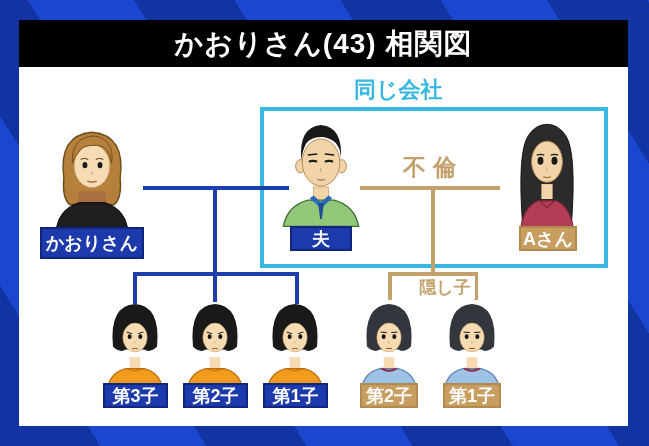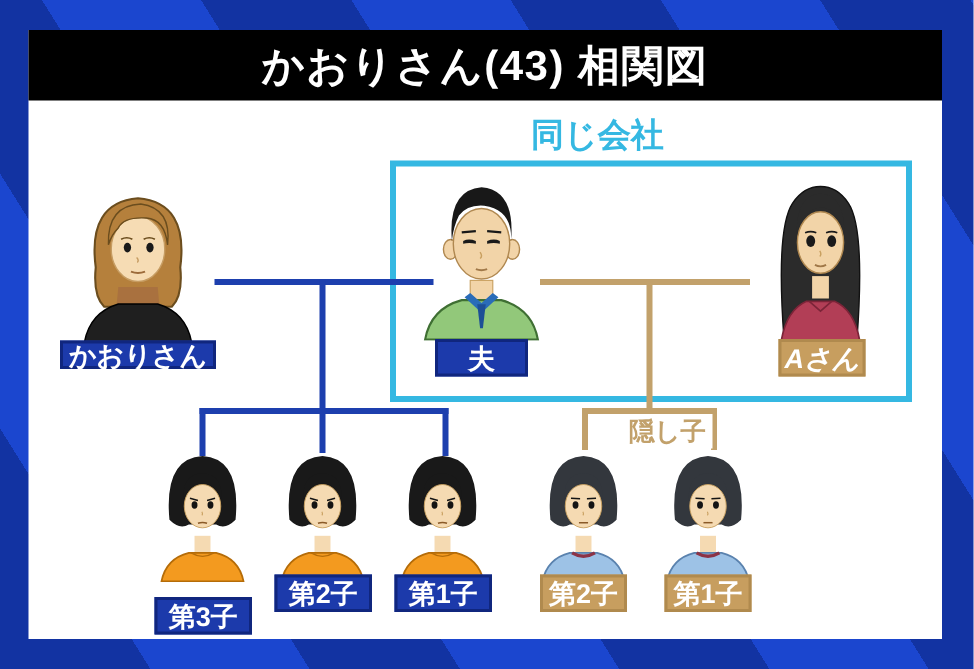--- a/index.html
+++ b/index.html
@@ -80,38 +80,39 @@
     <div class="line line-blue" style="left:114px; top:252px; width:166px; height:4px;"></div>
     <div class="line line-blue" style="left:114px; top:252px; width:4px; height:32px;"></div>
     <div class="line line-blue" style="left:276px; top:252px; width:4px; height:32px;"></div>
 
     <div class="line line-tan" style="left:341px; top:166px; width:140px; height:4px;"></div>
     <div class="line line-tan" style="left:412px; top:166px; width:4px; height:90px;"></div>
     <div class="line line-tan" style="left:369px; top:252px; width:90px; height:4px;"></div>
     <div class="line line-tan" style="left:369px; top:252px; width:4px; height:28px;"></div>
     <div class="line line-tan" style="left:455px; top:252px; width:4px; height:28px;"></div>
 
+    <div class="rel-label affair-label">不倫</div>
     <div class="rel-label hidden-label">隠し子</div>
 
     <div class="figure" style="left:26px; top:100px; width:94px; height:108px;">
       <svg viewBox="0 0 100 115">
         <path d="M20,62 Q14,16 50,13 Q86,16 80,62 Q82,82 74,90 L26,90 Q18,82 20,62 Z" fill="#b5803c" stroke="#6b4d1e" stroke-width="1.5"></path>
         <path d="M36,76 L64,76 L66,98 L34,98 Z" fill="#a9713f"></path>
         <path d="M12,115 Q16,94 36,88 L64,88 Q84,94 88,115 Z" fill="#1f1f1f" stroke="#000" stroke-width="1"></path>
         <ellipse cx="50" cy="49" rx="19" ry="23" fill="#f6dcb4" stroke="#c69c62" stroke-width="1"></ellipse>
         <path d="M29,46 Q28,18 52,17 Q74,20 71,46 Q69,28 56,27 Q40,26 36,34 Q31,39 29,46 Z" fill="#b5803c" stroke="#6b4d1e" stroke-width="1"></path>
         <ellipse cx="42.5" cy="48" rx="2.6" ry="3.4" fill="#1a1a1a"></ellipse>
         <ellipse cx="58.5" cy="48" rx="2.6" ry="3.4" fill="#1a1a1a"></ellipse>
         <path d="M38,42 Q42,40 46,42" stroke="#6b4d1e" stroke-width="1.2" fill="none"></path>
         <path d="M54,42 Q58,40 62,42" stroke="#6b4d1e" stroke-width="1.2" fill="none"></path>
         <path d="M49,55 Q51,57 49.5,58.5" stroke="#c69c62" stroke-width="1" fill="none"></path>
         <path d="M45,65 Q50,67 55,65" stroke="#9c6b3a" stroke-width="1.4" fill="none"></path>
       </svg>
     </div>
-    <div class="name-label label-blue" style="left:21px; top:207px; width:104px; height:19px; font-size:18px;">
+    <div class="name-label label-blue" style="left:21px; top:207px; width:104px; height:32px; font-size:18px;">
       <span>かおりさん</span>
     </div>
 
     <div class="figure" style="left:255px; top:93px; width:94px; height:114px;">
       <svg viewBox="0 0 100 120">
         <ellipse cx="28" cy="56" rx="5" ry="7" fill="#f2d4a8" stroke="#b08850" stroke-width="1"></ellipse>
         <ellipse cx="72" cy="56" rx="5" ry="7" fill="#f2d4a8" stroke="#b08850" stroke-width="1"></ellipse>
         <rect x="42" y="78" width="16" height="16" fill="#f2d4a8" stroke="#c9a060" stroke-width="0.8"></rect>
         <path d="M10,120 Q14,98 36,92 L64,92 Q86,98 90,120 Z" fill="#92c87a" stroke="#3f6f33" stroke-width="1.5"></path>
         <path d="M38,90 L50,101 L62,90 L58,87 L50,94 L42,87 Z" fill="#2a6cb8"></path>
@@ -139,21 +140,21 @@
         <ellipse cx="50" cy="50" rx="16.5" ry="22" fill="#f2d4a8" stroke="#b08850" stroke-width="1"></ellipse>
         <path d="M33,46 Q32,16 50,15 Q68,16 67,46 Q64,26 51,25 Q36,26 33,46 Z" fill="#2b2b2b"></path>
         <ellipse cx="43" cy="49" rx="3.2" ry="4.2" fill="#1a1a1a"></ellipse>
         <ellipse cx="58" cy="49" rx="3.2" ry="4.2" fill="#1a1a1a"></ellipse>
         <path d="M39,43 Q43,41.5 47,43" stroke="#1a1a1a" stroke-width="1.2" fill="none"></path>
         <path d="M54,43 Q58,41.5 62,43" stroke="#1a1a1a" stroke-width="1.2" fill="none"></path>
         <path d="M49.5,56 Q51,58.5 49.5,60" stroke="#c9a060" stroke-width="1" fill="none"></path>
         <path d="M46,66 Q50,68 54,66" stroke="#a07848" stroke-width="1.3" fill="none"></path>
       </svg>
     </div>
-    <div class="name-label label-tan" style="left:500px; top:206px; width:58px; height:25px; font-size:18px;font-style:italic;">
+    <div class="name-label label-tan" style="left:500px; top:206px; width:58px; height:25px; font-size:18px;">
       <span>Aさん</span>
     </div>
 
     <div class="figure" style="left:78px; top:276px; width:76px; height:92px;">
       <svg viewBox="0 0 100 120">
         <path d="M21,66 Q16,12 50,10 Q84,12 79,66 Q70,75 62,70 L38,70 Q30,75 21,66 Z" fill="#191919"></path>
         <rect x="43" y="80" width="14" height="15" fill="#f5dab2"></rect>
         <path d="M14,120 Q18,100 38,95 L62,95 Q82,100 86,120 Z" fill="#f39a1f" stroke="#b56c08" stroke-width="1.5"></path>
         <path d="M40,95 Q50,101 60,95" stroke="#b56c08" stroke-width="1.2" fill="none"></path>
         <ellipse cx="50" cy="54" rx="16" ry="19" fill="#f5dab2" stroke="#c9a060" stroke-width="0.8"></ellipse>
@@ -191,21 +192,21 @@
         <ellipse cx="50" cy="54" rx="16" ry="19" fill="#f5dab2" stroke="#c9a060" stroke-width="0.8"></ellipse>
         <path d="M33,50 Q32,26 50,25 Q68,26 67,50 Q62,34 50,34 Q38,34 33,50 Z" fill="#191919"></path>
         <ellipse cx="43" cy="53" rx="2.6" ry="3.2" fill="#141414"></ellipse>
         <ellipse cx="57" cy="53" rx="2.6" ry="3.2" fill="#141414"></ellipse>
         <path d="M39,47 L46,49" stroke="#141414" stroke-width="1.3" fill="none"></path>
         <path d="M61,47 L54,49" stroke="#141414" stroke-width="1.3" fill="none"></path>
         <path d="M49.5,59 Q50.5,61 49.5,62" stroke="#c9a060" stroke-width="1" fill="none"></path>
         <path d="M46,69 Q50,67.5 54,69" stroke="#8a5a28" stroke-width="1.3" fill="none"></path>
       </svg>
     </div>
-    <div class="name-label label-blue" style="left:84px; top:378px; width:65px; height:25px; font-size:18px;">
+    <div class="name-label label-blue" style="left:84px; top:363px; width:65px; height:25px; font-size:18px;">
       <span>第3子</span>
     </div>
     <div class="name-label label-blue" style="left:164px; top:363px; width:65px; height:25px; font-size:18px;">
       <span>第2子</span>
     </div>
     <div class="name-label label-blue" style="left:244px; top:363px; width:65px; height:25px; font-size:18px;">
       <span>第1子</span>
     </div>
 
     <div class="figure" style="left:332px; top:276px; width:76px; height:92px;">

